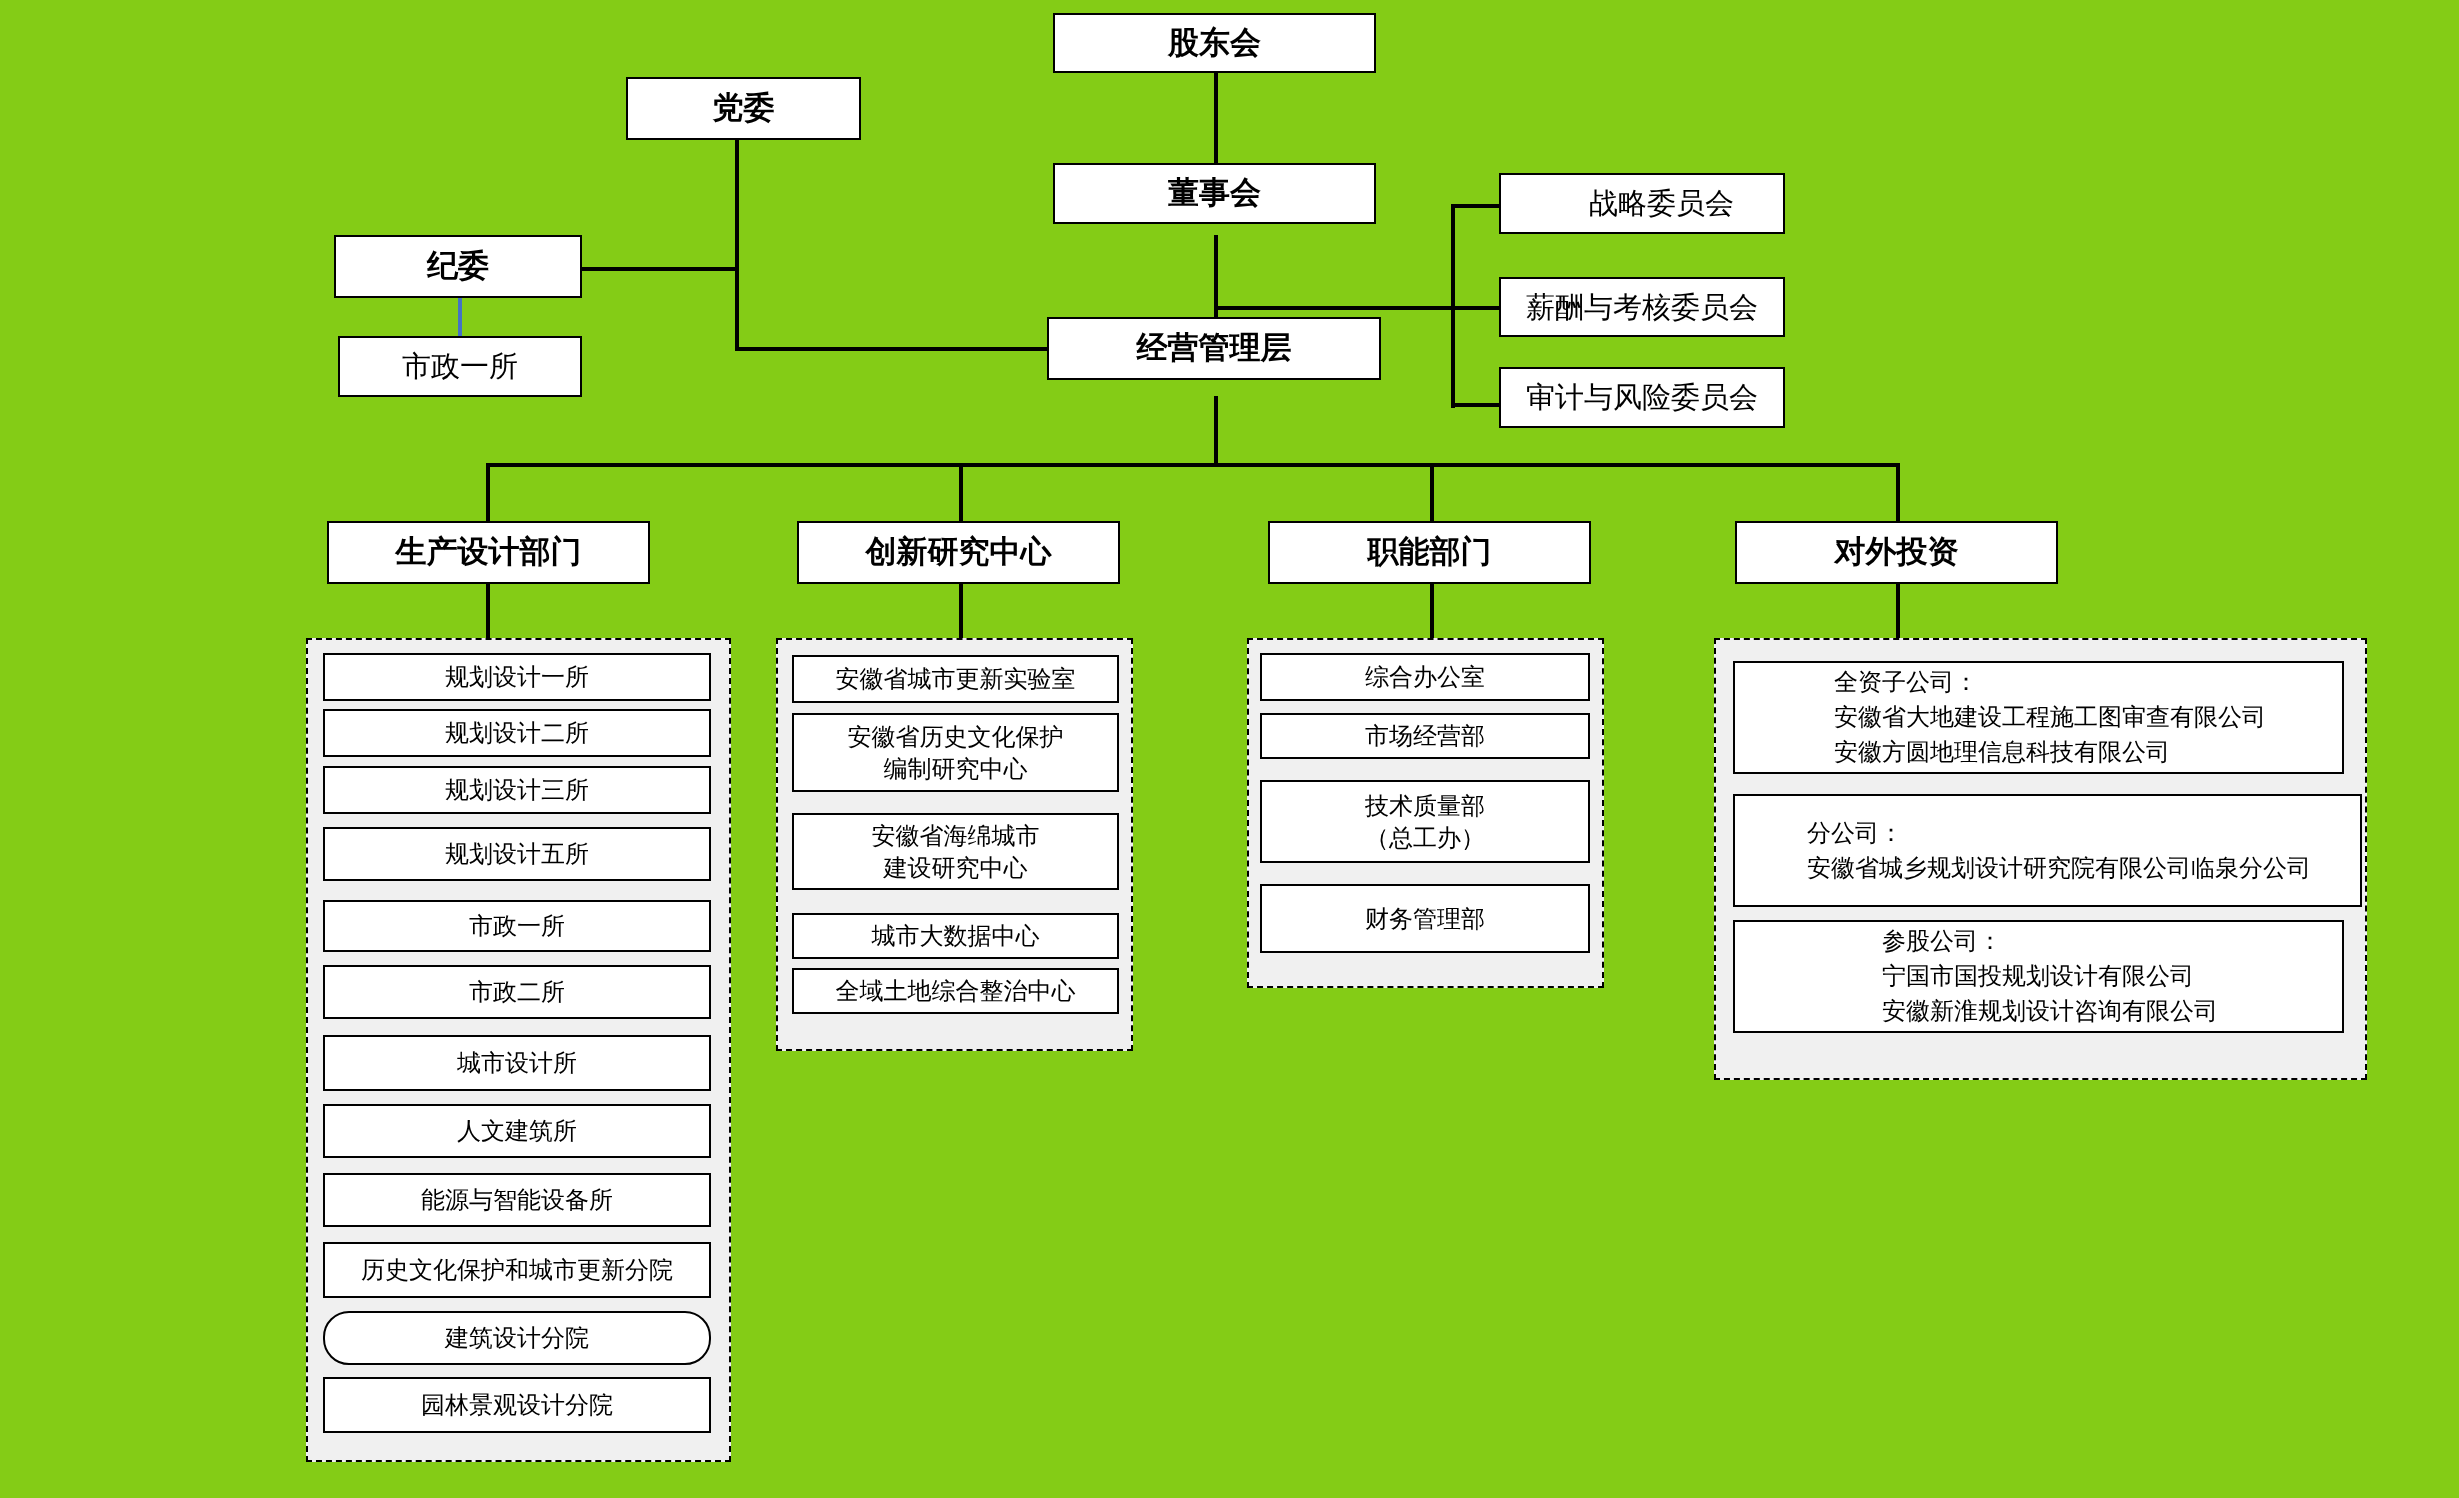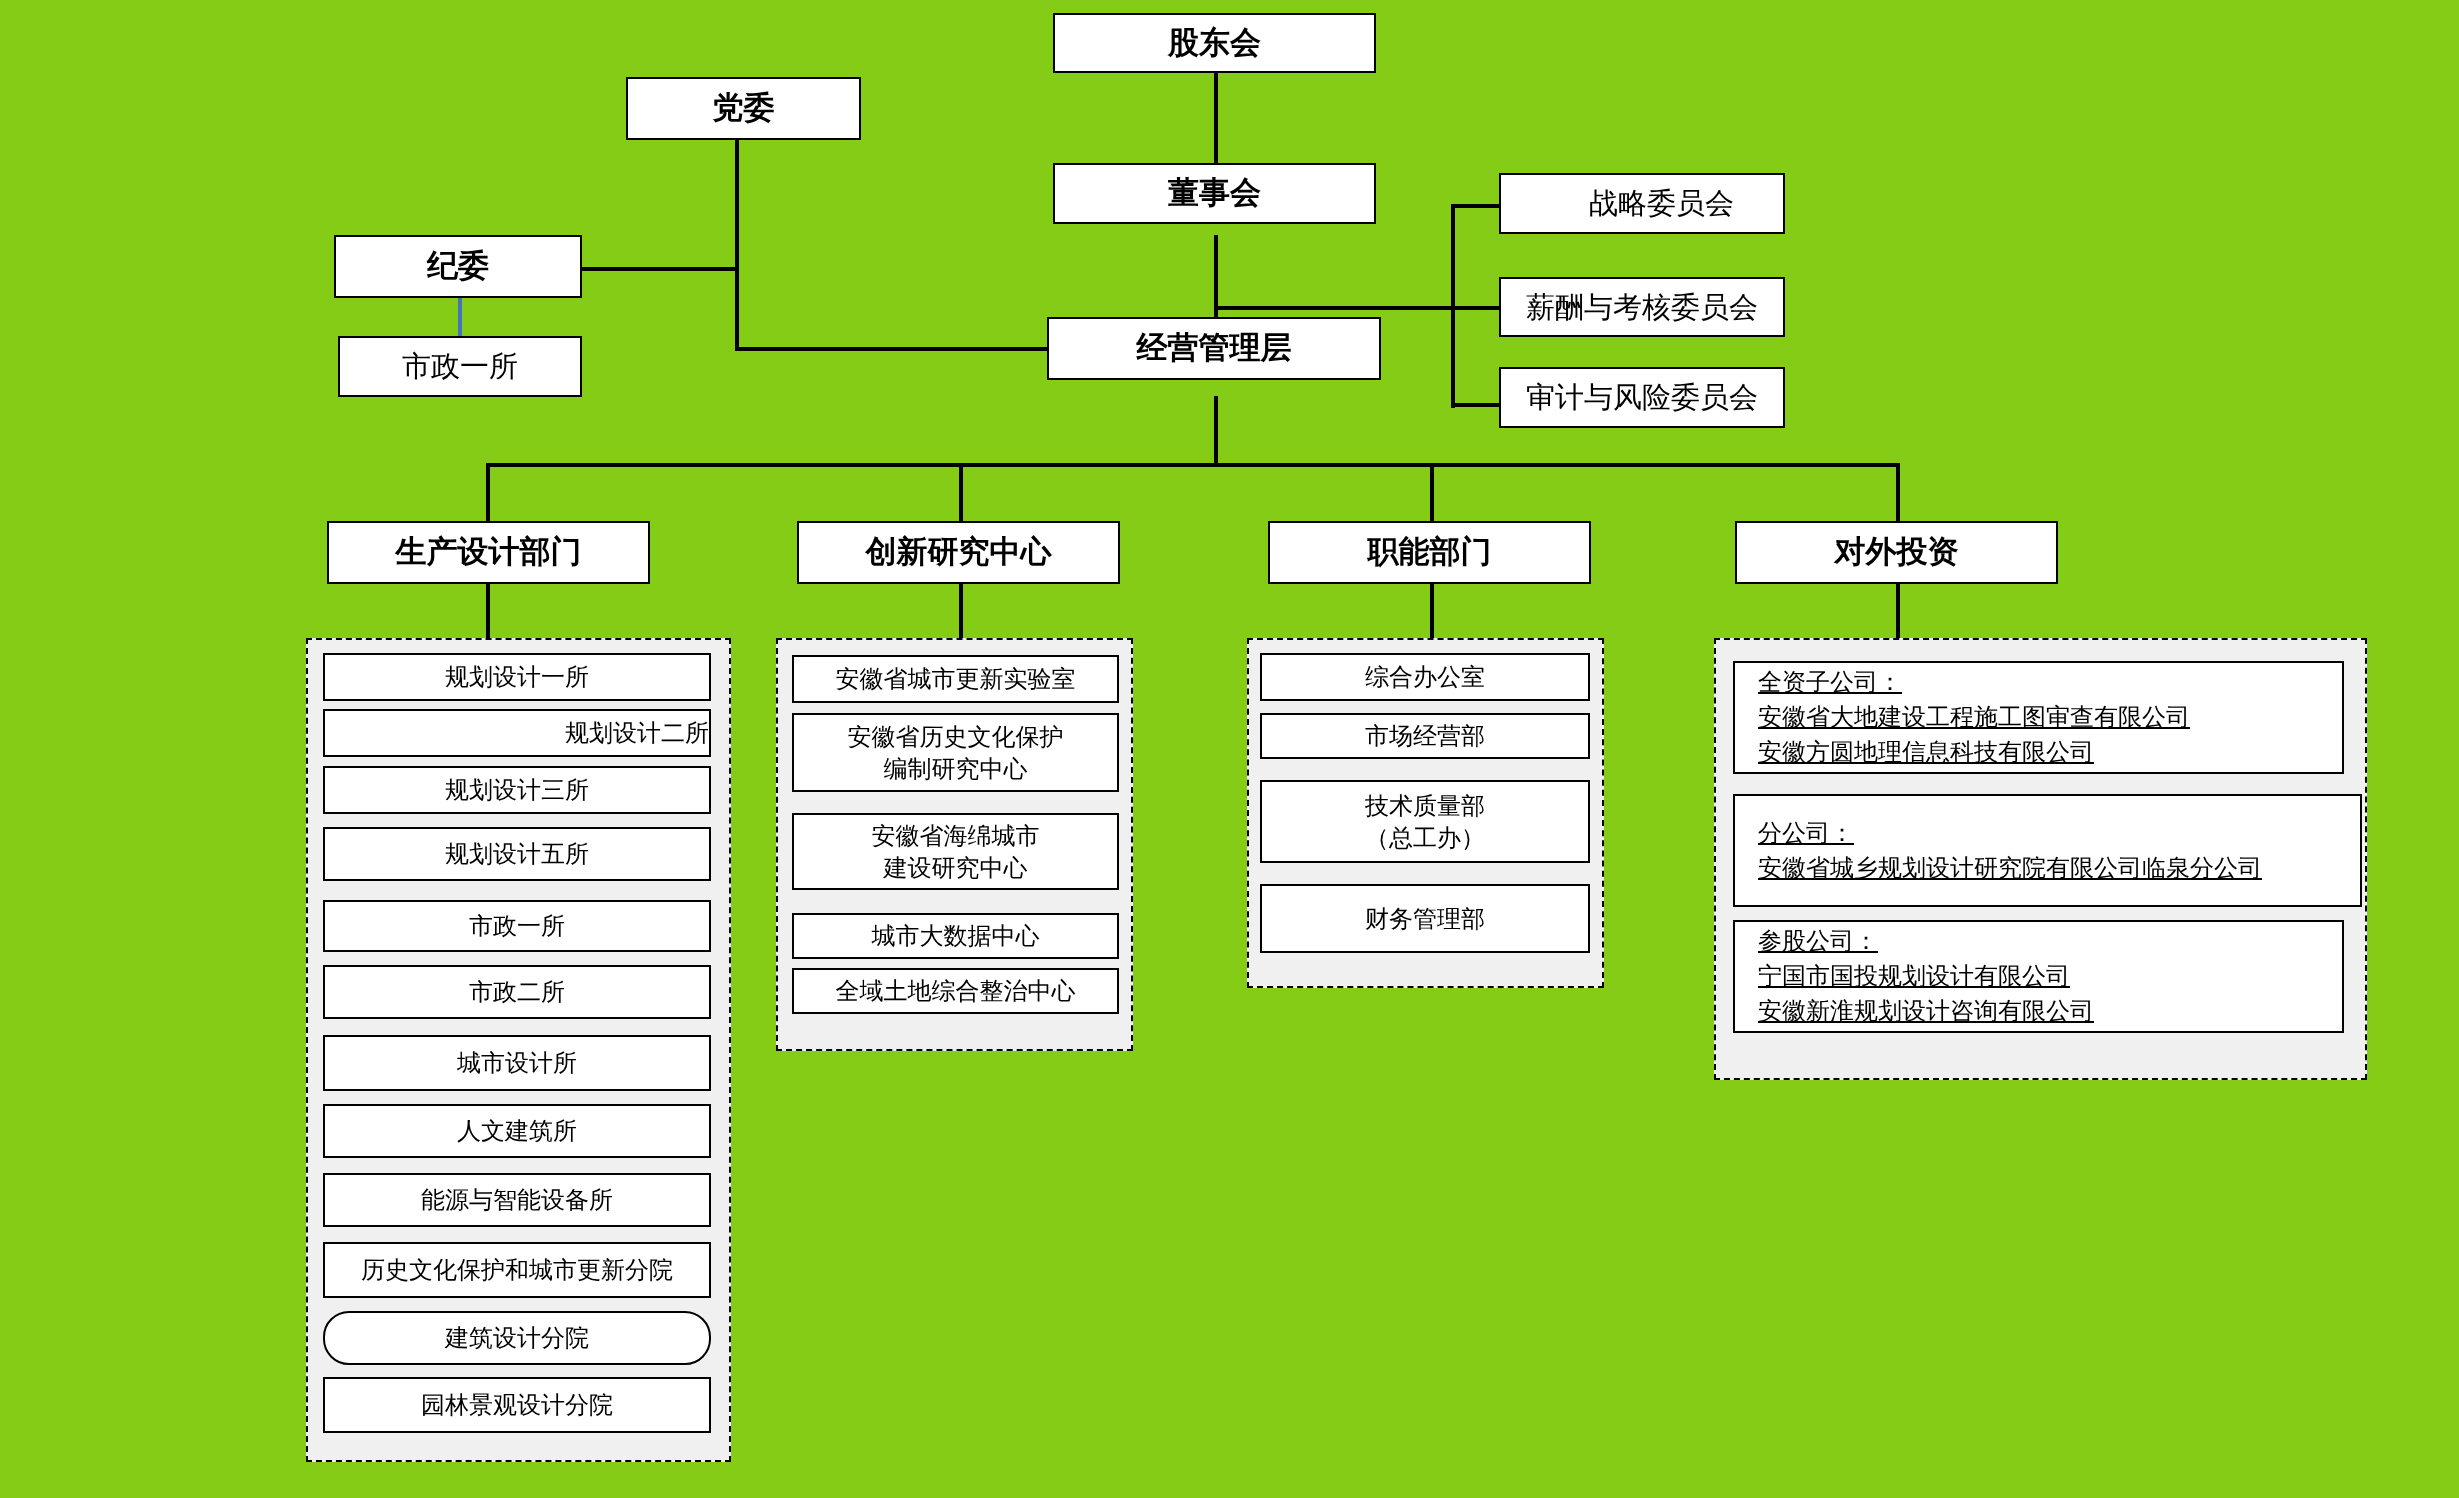--- a/index.html
+++ b/index.html
@@ -64,27 +64,26 @@
     line-height: 1.3;
     white-space: pre-line;
   }
   
   .card {
     position: absolute;
     border: 2.9px solid #000000;
     background: #ffffff;
     display: flex;
     align-items: center;
-    justify-content: flex-start;
+    justify-content: center;
     text-align: left;
     font-size: 24px;
     line-height: 1.45;
     white-space: pre-line;
     padding-left: 23px;
-    text-decoration: underline;
   }
 </style>
 </head>
 <body>
 
 <div id="chart">
 
   <div class="line-v" style="left:1214px; top:72px; height:94px;"></div>
 
   <div class="line-v" style="left:1214px; top:235px; height:96px;"></div>
@@ -157,21 +156,21 @@
   <div class="node bold t32" style="left:1268px; top:521px; width:323px; height:63px;">
     <span>职能部门</span>
   </div>
   <div class="node bold t32" style="left:1735px; top:521px; width:323px; height:63px;">
     <span>对外投资</span>
   </div>
 
   <div class="group-box" style="left:306px; top:638px; width:425px; height:824px;"></div>
 
   <div class="item" style="left:323px; top:653px; width:388px; height:48px;"><span>规划设计一所</span></div>
-  <div class="item" style="left:323px; top:709px; width:388px; height:48px;justify-content:flex-end;"><span>规划设计二所</span></div>
+  <div class="item" style="left:323px; top:709px; width:388px; height:48px;"><span>规划设计二所</span></div>
   <div class="item" style="left:323px; top:766px; width:388px; height:48px;"><span>规划设计三所</span></div>
   <div class="item" style="left:323px; top:827px; width:388px; height:54px;"><span>规划设计五所</span></div>
   <div class="item" style="left:323px; top:900px; width:388px; height:52px;"><span>市政一所</span></div>
   <div class="item" style="left:323px; top:965px; width:388px; height:54px;"><span>市政二所</span></div>
   <div class="item" style="left:323px; top:1035px; width:388px; height:56px;"><span>城市设计所</span></div>
   <div class="item" style="left:323px; top:1104px; width:388px; height:54px;"><span>人文建筑所</span></div>
   <div class="item" style="left:323px; top:1173px; width:388px; height:54px;"><span>能源与智能设备所</span></div>
   <div class="item" style="left:323px; top:1242px; width:388px; height:56px;"><span>历史文化保护和城市更新分院</span></div>
   <div class="item" style="left:323px; top:1311px; width:388px; height:54px;border-radius:26px;"><span>建筑设计分院</span></div>
   <div class="item" style="left:323px; top:1377px; width:388px; height:56px;"><span>园林景观设计分院</span></div>

